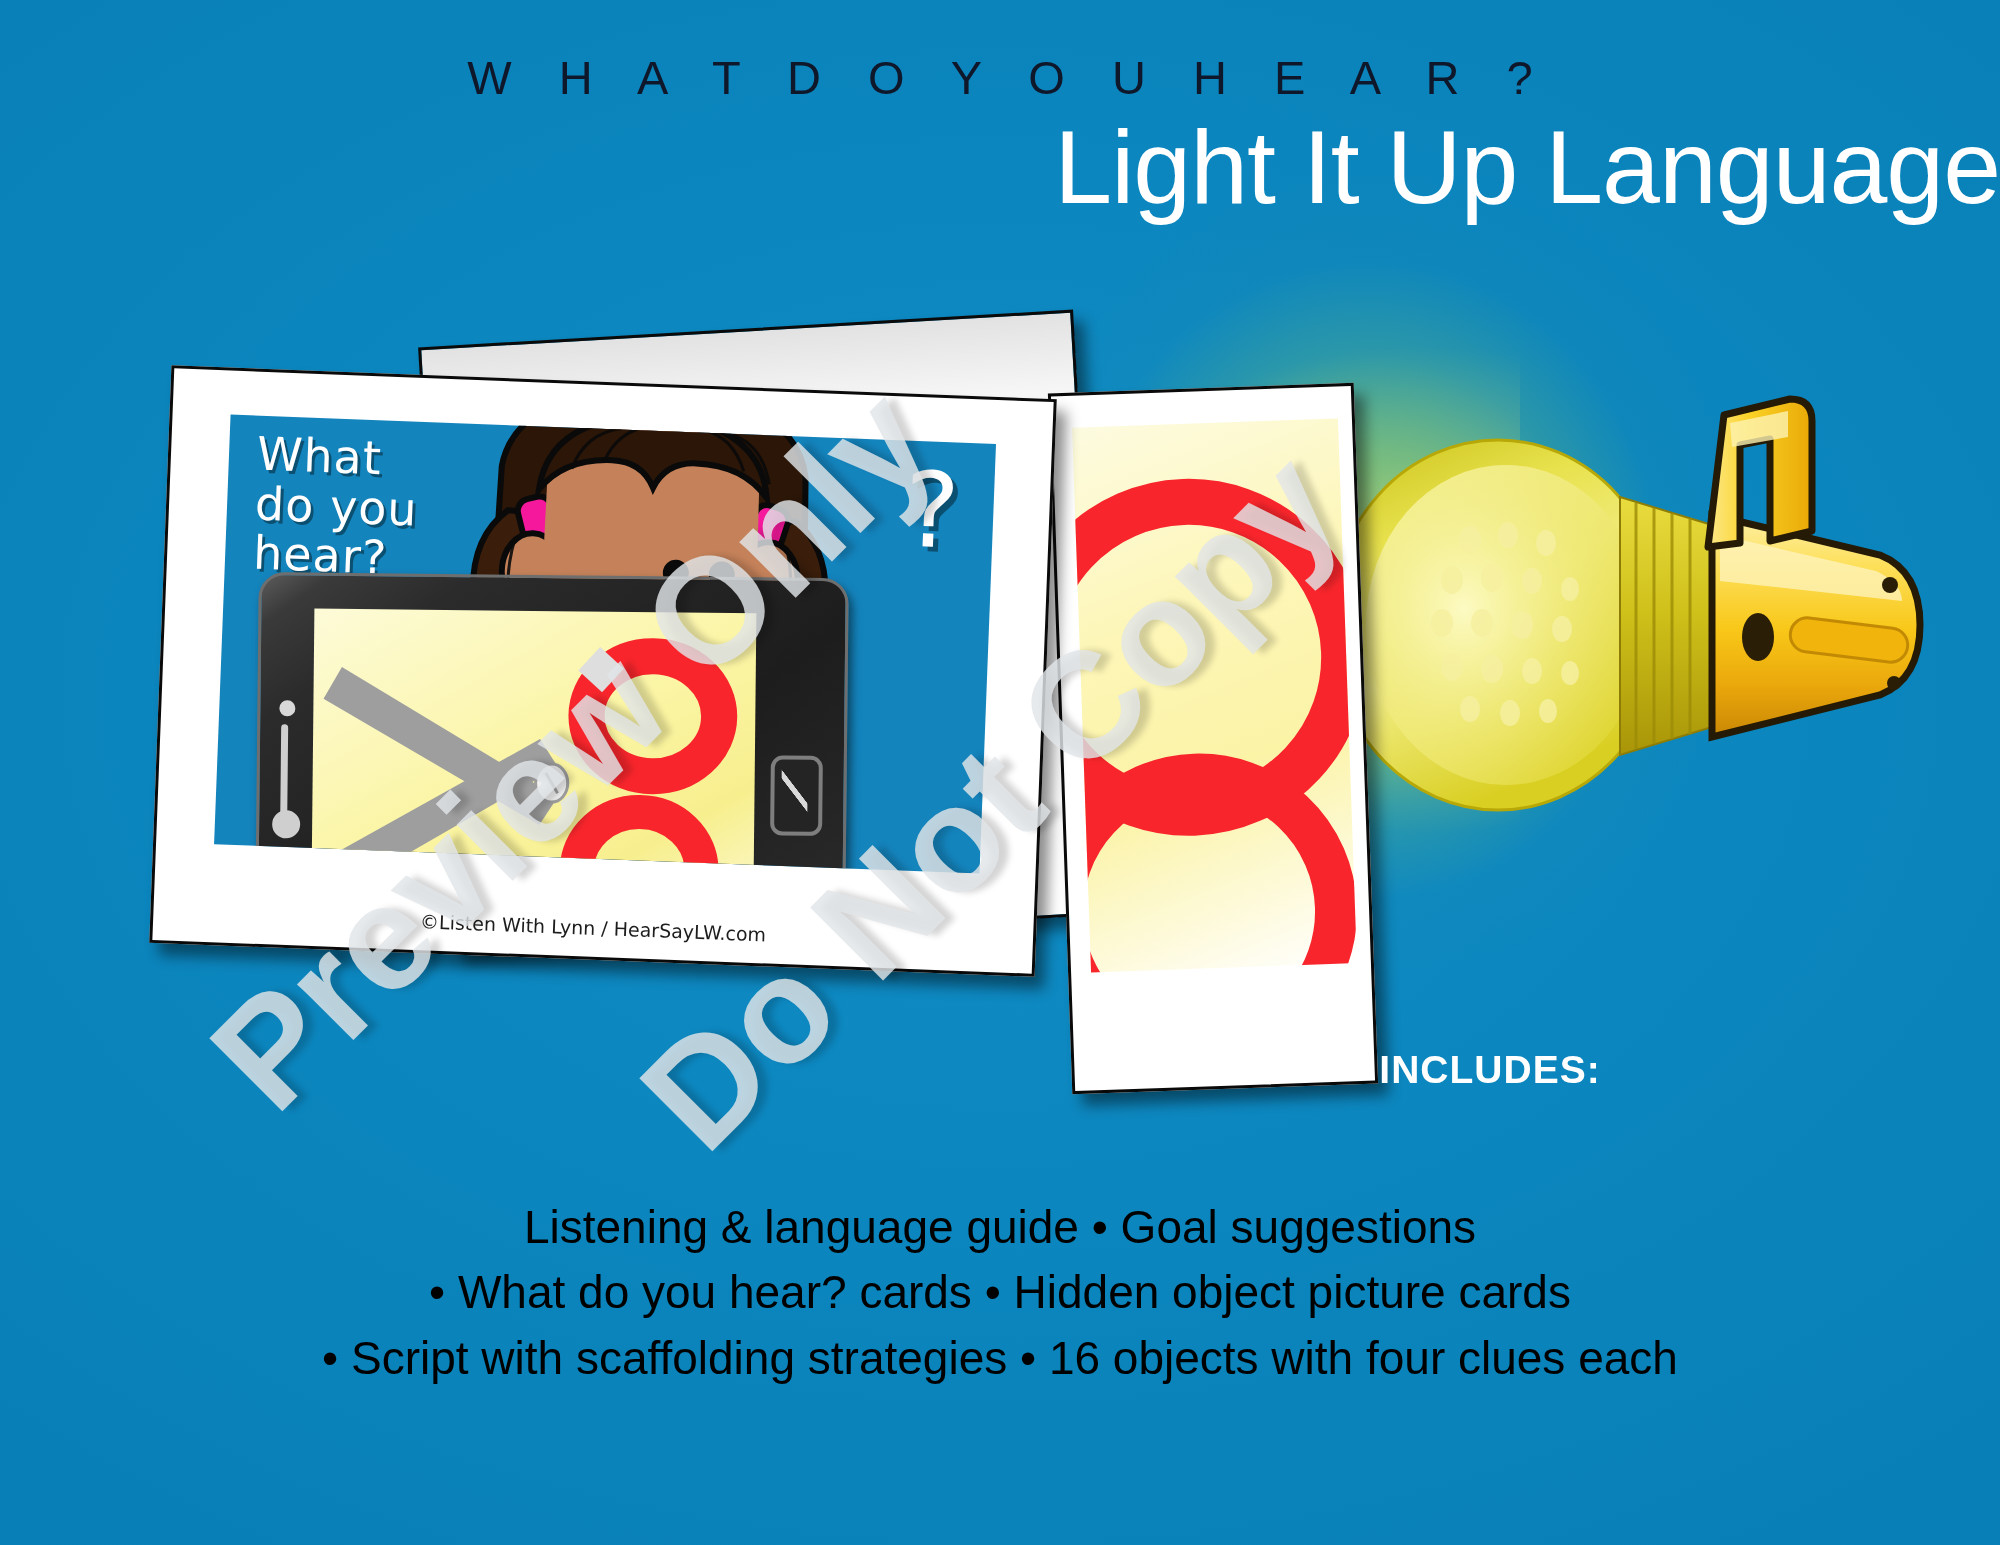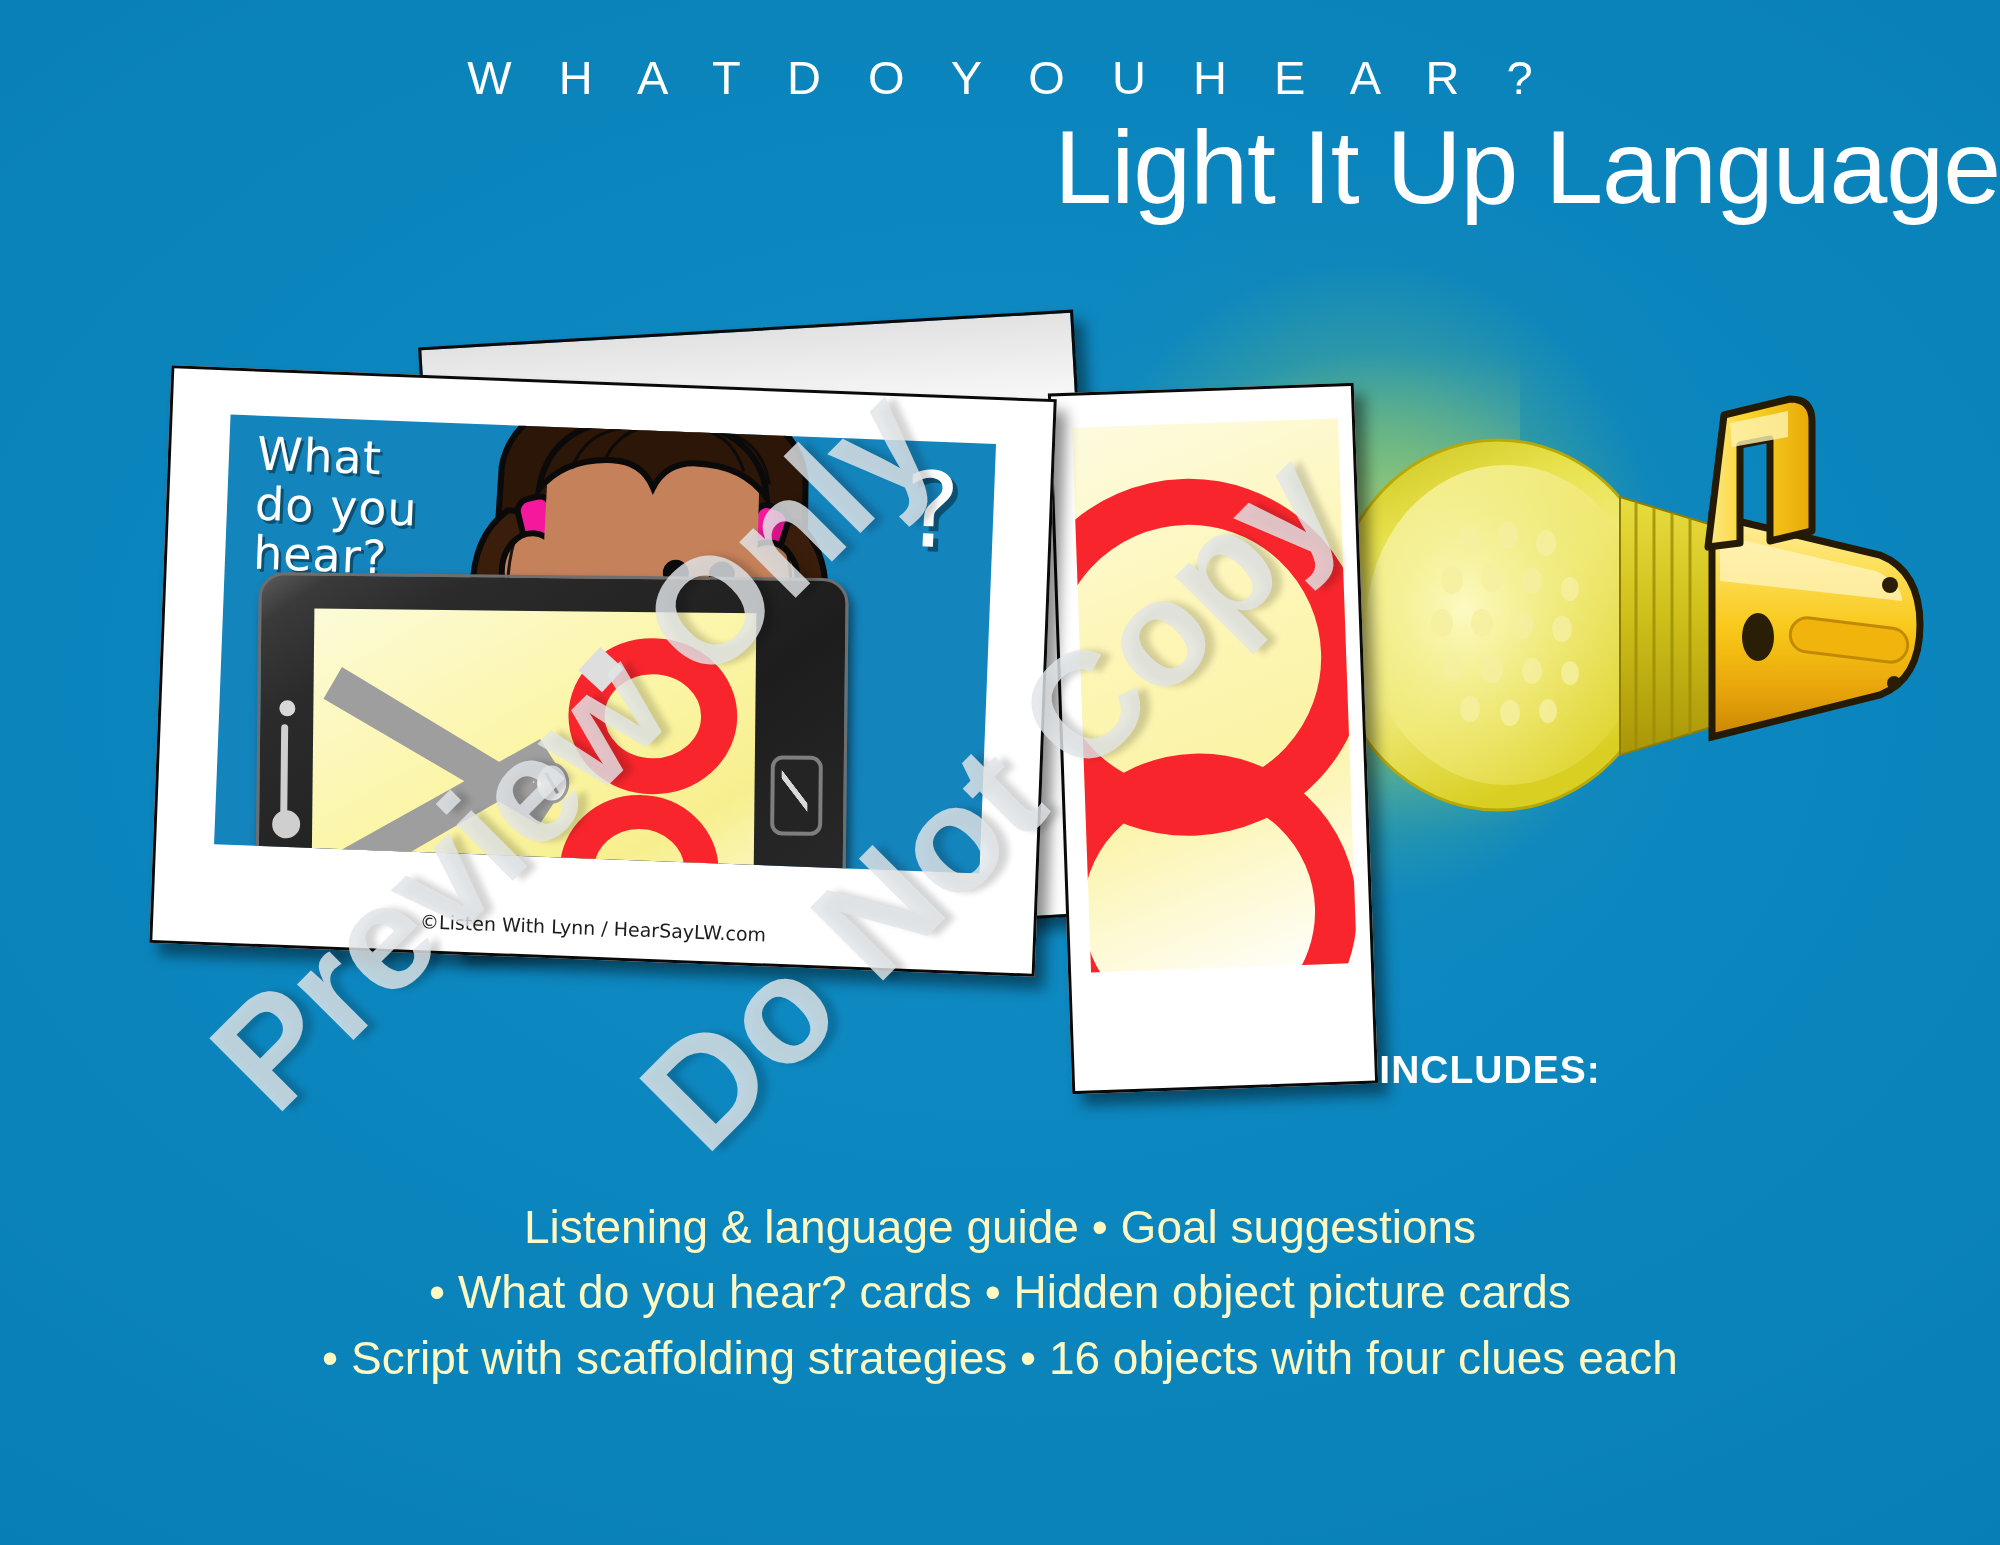--- a/index.html
+++ b/index.html
@@ -50,21 +50,21 @@
                 rgba(255,255,255,0.03) 0%, rgba(0,60,95,0.16) 100%);
     pointer-events: none;
   }
 
   
   .kicker {
     position: absolute;
     left: 0; right: 0;
     top: 50px;
     text-align: center;
-    color: #ffffff;
+    color: #0f172a;
     font-size: 47px;
     font-weight: 400;
     letter-spacing: 17px;
     text-indent: 17px;
     white-space: nowrap;
   }
   .title {
     position: absolute;
     left: 0; right: 0;
     top: 108px;
@@ -85,21 +85,21 @@
     font-size: 39px;
     font-weight: 700;
     letter-spacing: 1px;
   }
   .bullets {
     position: absolute;
     left: 60px;
     width: 1880px;
     top: 1195px;
     text-align: center;
-    color: #fef9c3;
+    color: #000000;
     font-size: 46px;
     font-weight: 400;
     line-height: 1.42;
   }
   .bullets div { white-space: nowrap; }
 
   
   .flashlight { position: absolute; left: 1320px; top: 375px; width: 640px; height: 450px; }
 
   

